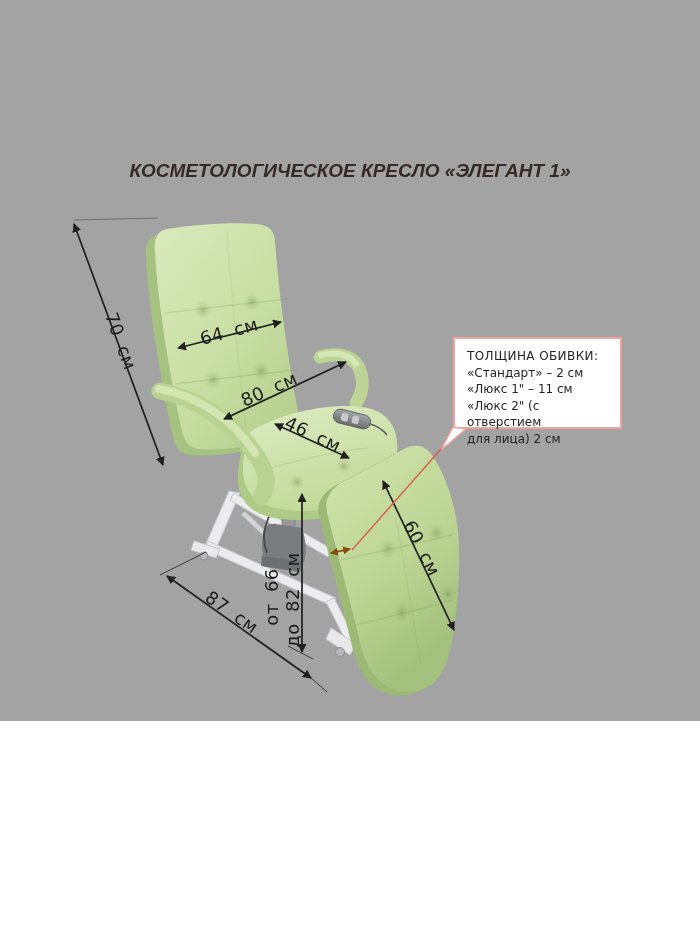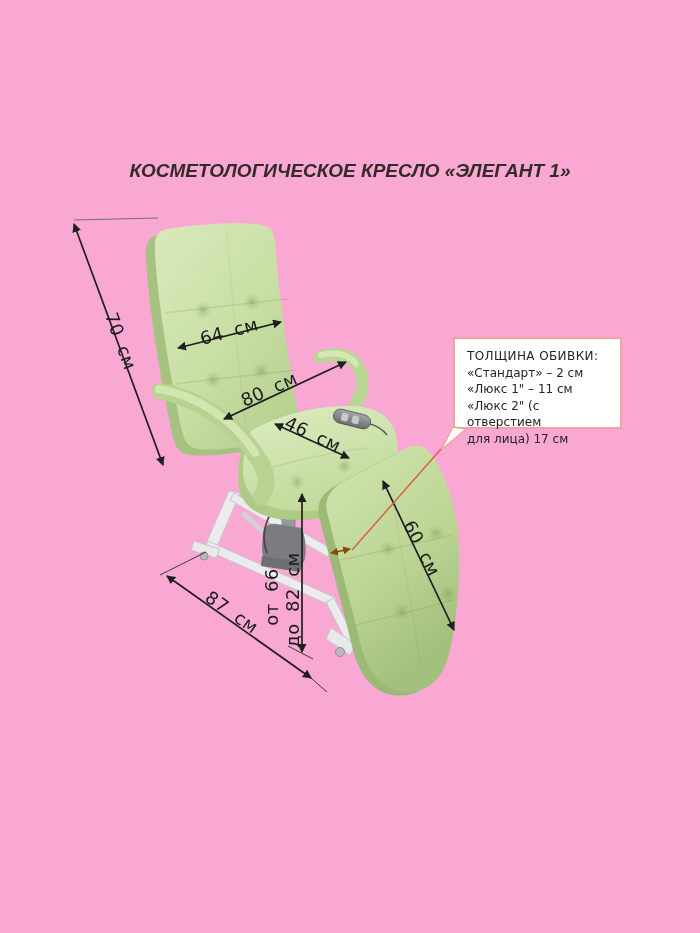--- a/index.html
+++ b/index.html
@@ -1,16 +1,16 @@
 <!DOCTYPE html>
 <html><head>
 <meta charset="utf-8">
 <style>
   html,body{margin:0;padding:0;background:#fff;}
-  .stage{position:relative;width:700px;height:933px;background:#f9a8d4;overflow:hidden;
+  .stage{position:relative;width:700px;height:721px;background:#a3a3a3;overflow:hidden;
          font-family:"DejaVu Sans",sans-serif;}
   .page-title{position:absolute;left:0;top:160px;width:700px;text-align:center;
       font-family:"Liberation Sans",sans-serif;font-style:italic;font-weight:bold;
       font-size:19px;letter-spacing:0px;color:#342a26;white-space:nowrap;}
   .layer{position:absolute;left:0;top:0;width:700px;height:933px;}
   .dim{position:absolute;font-size:18px;color:#1b1b1b;white-space:nowrap;
        word-spacing:5px;letter-spacing:0.5px;
        transform:translate(-50%,-50%) rotate(var(--r));}
   .callout{position:absolute;left:453px;top:337px;width:169px;height:92px;background:#ffffff;
        border:2px solid #f0a39c;box-sizing:border-box;padding:9px 4px 0 12px;
@@ -123,21 +123,21 @@
       <circle cx="402" cy="612" r="9" fill="url(#gDim)"></circle>
       <circle cx="448" cy="594" r="9" fill="url(#gDim)"></circle>
     </g>
   </svg>
 
   <div class="callout">
     <div class="heading">ТОЛЩИНА ОБИВКИ:</div>
     <div>«Стандарт» – 2 см</div>
     <div>«Люкс 1" – 11 см</div>
     <div>«Люкс 2" (с отверстием</div>
-    <div>для лица) 17 см</div>
+    <div>для лица) 2 см</div>
   </div>
 
   <svg class="layer" viewBox="0 0 700 933">
     <defs>
       <marker id="mB" markerWidth="9" markerHeight="9" refX="8" refY="4.5" orient="auto-start-reverse" markerUnits="userSpaceOnUse">
         <path d="M0,0 L9,4.5 L0,9 Z" fill="#1f1f1f"></path>
       </marker>
       <marker id="mBr" markerWidth="8" markerHeight="8" refX="7" refY="4" orient="auto-start-reverse" markerUnits="userSpaceOnUse">
         <path d="M0,0 L8,4 L0,8 Z" fill="#8a4a0a"></path>
       </marker>

